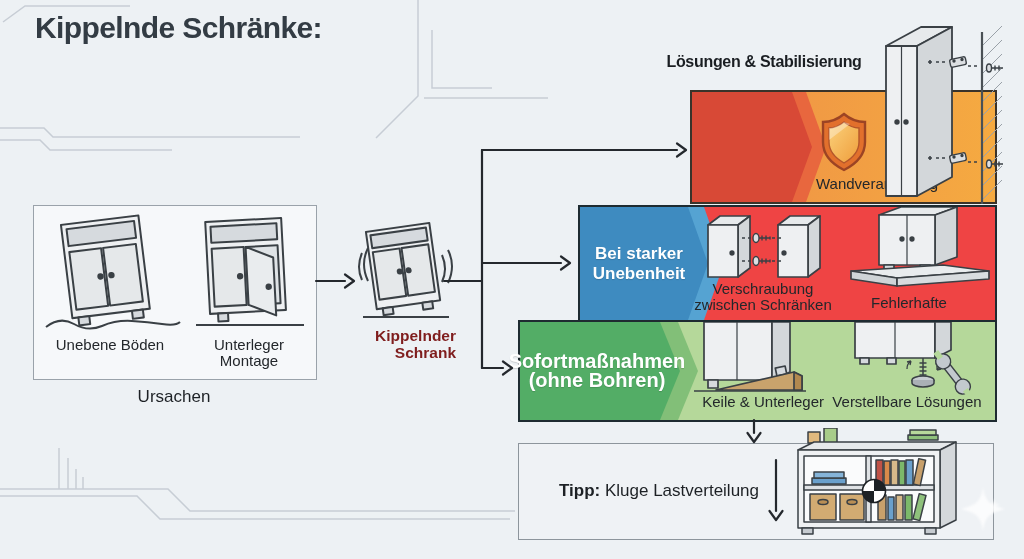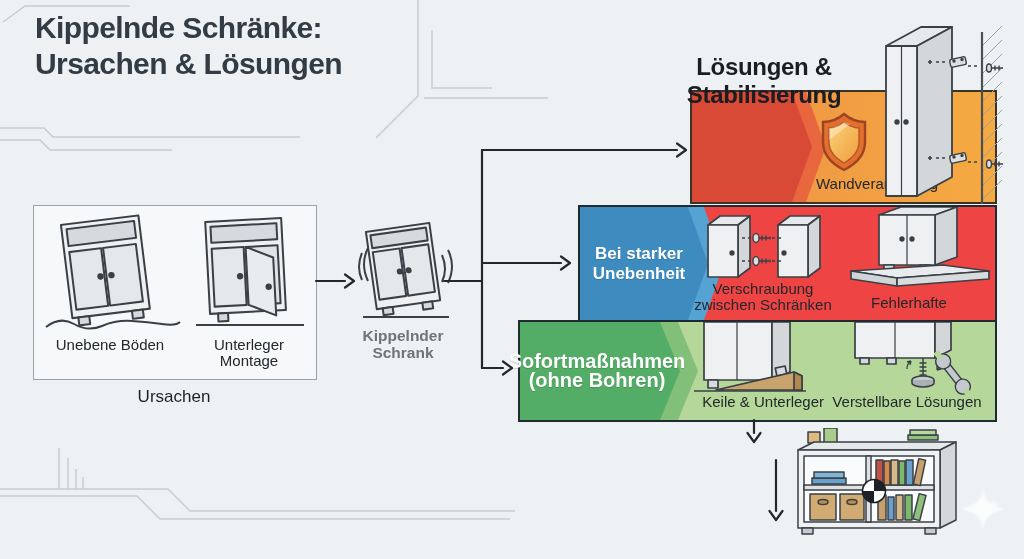--- a/index.html
+++ b/index.html
@@ -15,25 +15,25 @@
   .title{left:35px;top:10px;font-size:30px;line-height:36px;font-weight:bold;
          color:#333c44;letter-spacing:-0.6px;z-index:2;}
 
   
   .panel{left:33px;top:205px;width:282px;height:173px;background:#f6f8fa;
          border:1px solid #9aa2aa;z-index:2;}
   .figlabel{position:absolute;font-size:15px;line-height:16px;text-align:center;color:#23272b;}
   .caption{left:33px;top:387px;width:282px;text-align:center;font-weight:normal;
            font-size:17px;color:#1d2125;z-index:2;}
 
-  .problem-label{left:350px;top:327px;width:106px;text-align:center;font-weight:bold;
-                 font-size:15.5px;line-height:17px;color:#737373;z-index:2;}
+  .problem-label{left:350px;top:327px;width:106px;text-align:right;font-weight:bold;
+                 font-size:15.5px;line-height:17px;color:#7f1d1d;z-index:2;}
 
   .solutions-header{left:633px;top:53px;width:262px;text-align:center;font-weight:bold;
-                    font-size:24px;color:#1a1e22;letter-spacing:-0.3px;z-index:2;}
+                    font-size:16px;color:#1a1e22;letter-spacing:-0.3px;z-index:2;}
 
   
   .band{position:absolute;z-index:1;border:2px solid #1e2b31;}
   .band-red{left:690px;top:90px;width:303px;height:110px;border-color:#3a332a;
             background:linear-gradient(90deg,#ee9046 0%,#f5aa41 100%);}
   .band-blue{left:578px;top:205px;width:415px;height:113px;background:#ef4444;}
   .band-green{left:518px;top:320px;width:475px;height:98px;background:#b5d89a;}
   .chev{position:absolute;left:0;top:0;height:100%;
         clip-path:polygon(0 0,calc(100% - 20px) 0,100% 50%,calc(100% - 20px) 100%,0 100%);}
   .band-red  .chev-mid{width:134px;background:#e8673e;}
@@ -76,21 +76,20 @@
       <path d="M0,496 H137 L160,519 H510"></path>
       <path d="M59,448 V489"></path>
         <path d="M68,458 V489"></path>
       <path d="M76,469 V489"></path>
         <path d="M83,477 V489"></path>
     </g>
   </svg>
 
   <div class="abs title">
     <div>Kippelnde Schränke:</div>
-    <div>Ursachen &amp; Lösungen</div>
   </div>
 
   <div class="abs panel">
     <svg class="abs" style="left:8px;top:8px;" width="142" height="122" viewBox="0 0 142 122">
       <g stroke="#3a4045" stroke-width="2" stroke-linejoin="round">
         <g transform="rotate(-7 62 58)">
           <rect x="25" y="6" width="78" height="94" fill="#eef0f2"></rect>
           <rect x="30" y="11" width="68" height="17" fill="#d6dade"></rect>
           <rect x="30" y="34" width="32" height="58" fill="#e5e8ea"></rect>
           <rect x="64" y="34" width="33" height="58" fill="#e5e8ea"></rect>
@@ -311,20 +310,23 @@
         <rect x="-3.5" y="-14" width="7" height="28" fill="#c3c9ce" stroke="#3a4045" stroke-width="1.4"></rect>
         <circle cx="0" cy="-16" r="7.5" fill="#c3c9ce" stroke="#3a4045" stroke-width="1.4"></circle>
         <rect x="-3" y="-28" width="6" height="8" fill="#b5d89a"></rect>
         <circle cx="0" cy="16" r="7.5" fill="#c3c9ce" stroke="#3a4045" stroke-width="1.4"></circle>
         <rect x="-3" y="20" width="6" height="8" fill="#b5d89a"></rect>
       </g>
     </svg>
     <div class="sublabel" style="left:302px;top:72px;width:170px;">Verstellbare Lösungen</div>
   </div>
 
+  <div class="abs tipbox">
+    <div class="tiptext"><span class="b">Tipp:</span><span> Kluge Lastverteilung</span></div>
+  </div>
 
   <svg class="abs z3" style="left:790px;top:428px;" width="172" height="108" viewBox="0 0 172 108">
     <g stroke="#3a4045" stroke-width="1.5" stroke-linejoin="round">
       <rect x="18" y="4" width="12" height="11" fill="#e0b97e"></rect>
       <rect x="34" y="0" width="13" height="15" fill="#a8cc8a"></rect>
       <rect x="118" y="7" width="30" height="5" fill="#8fc17c"></rect>
       <rect x="120" y="2" width="26" height="5" fill="#b7d89b"></rect>
       <polygon points="8,22 150,22 166,14 24,14" fill="#e6e9eb"></polygon>
       <polygon points="150,22 166,14 166,92 150,100" fill="#d4d8db"></polygon>
       <rect x="8" y="22" width="142" height="78" fill="#eff1f3"></rect>

